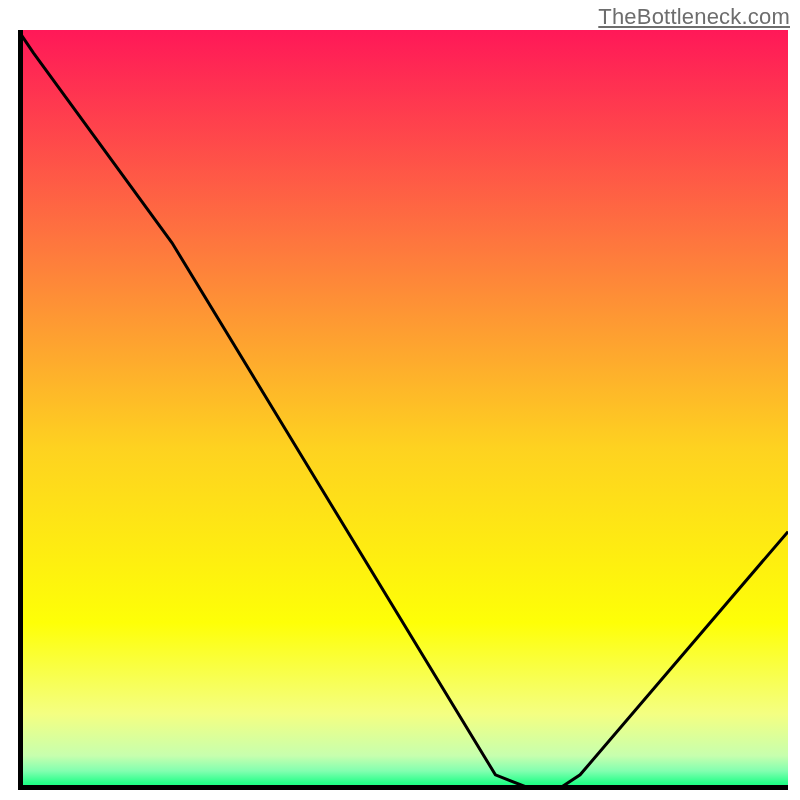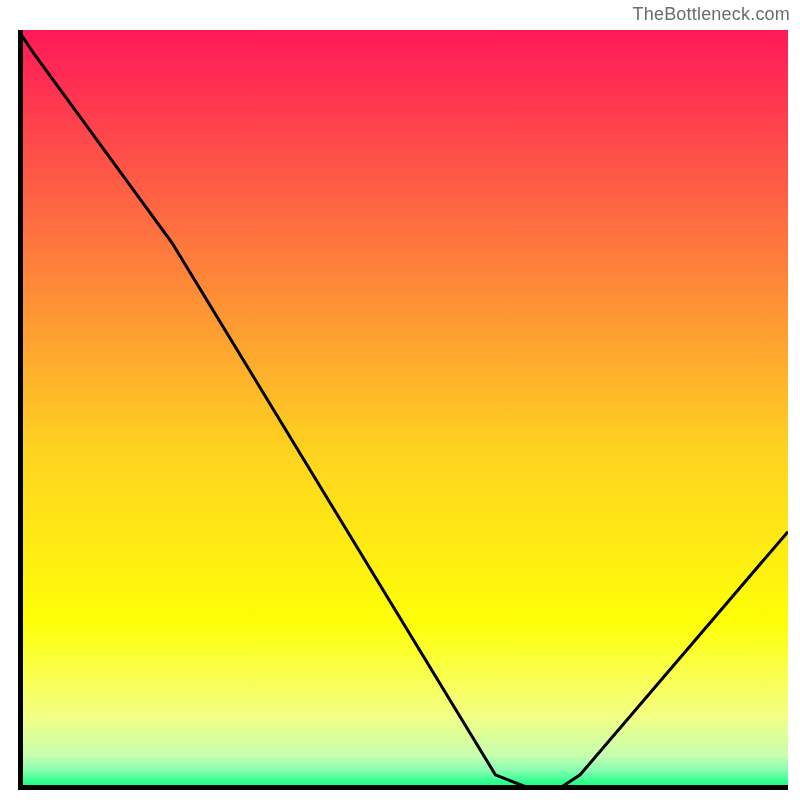--- a/index.html
+++ b/index.html
@@ -8,25 +8,26 @@
     width: 800px;
     height: 800px;
     position: relative;
     font-family: Arial, sans-serif;
     background: #fff;
   }
   .watermark {
     position: absolute;
     top: 4px;
     right: 10px;
-    font-size: 18px;
+    font-size: 22px;
     color: #6d6d6d;
     font-weight: 500;
     letter-spacing: 0.2px;
     z-index: 10;
+    text-decoration: underline;
   }
   .plot-area {
     position: absolute;
     top: 30px;
     left: 18px;
     width: 770px;
     height: 760px;
   }
   svg {
     display: block;

